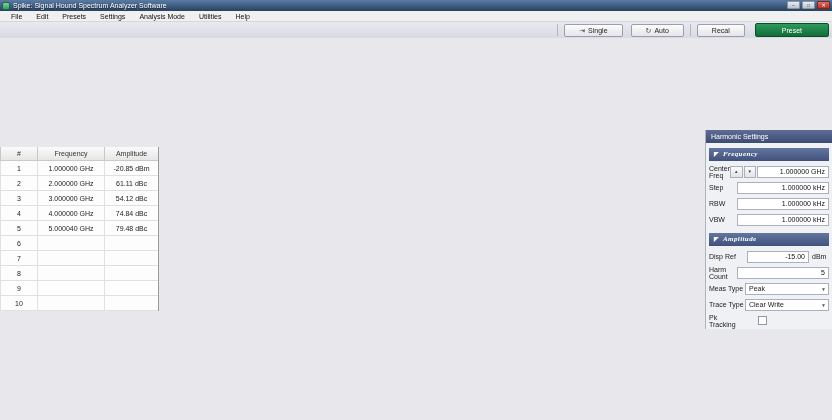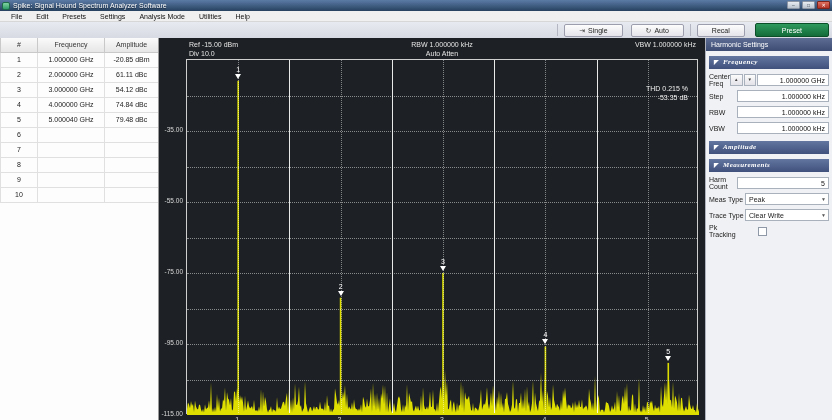--- a/index.html
+++ b/index.html
@@ -21,21 +21,21 @@
 
   
   .toolbar { height:16px; background:linear-gradient(#e8eaf1,#d8dae3); display:flex; align-items:center; padding:0 3px; }
   .tb-spacer { flex:1; }
   .tb-sep { width:1px; height:12px; background:#b4b6c2; margin:0 6px; }
   .tb-btn { height:13px; padding:0 14px; font-size:7px; color:#222; background:linear-gradient(#fdfdfd,#e4e4ea); border:1px solid #9c9eae; border-radius:2px; display:flex; align-items:center; gap:3px; line-height:11px; }
   .tb-btn .ic { font-size:7px; color:#444; }
   .tb-btn.preset { background:linear-gradient(#2f9a5d,#136c3a); border-color:#0b4f29; color:#fff; padding:0 26px; margin-left:10px; height:14px; }
 
   
-  .main { position:absolute; top:38px; left:0; right:0; bottom:0; display:flex; }
+  .main { position:absolute; top:38px; left:0; right:0; bottom:0; display:flex;align-items:center; }
 
   
   .sidebar { width:159px; background:#fdfdfd; border-right:1px solid #9a9a9a; overflow:hidden; }
   table.htable { border-collapse:collapse; width:158px; table-layout:fixed; }
   table.htable th { background:linear-gradient(#fafafa,#e6e6e6); border:1px solid #c9c9c9; border-top:none; font-size:7px; font-weight:normal; color:#333; height:14px; }
   table.htable td { border:1px solid #e0e0e0; font-size:7px; color:#222; height:15px; text-align:center; white-space:nowrap; }
   table.htable col.c0 { width:37px; } table.htable col.c1 { width:67px; } table.htable col.c2 { width:54px; }
 
   
   .plot { position:relative; width:546px; background:#1d2024; overflow:hidden; color:#e8e8e8; }
@@ -277,25 +277,26 @@
       </div>
       <div class="prow">
         <span class="lbl">VBW</span>
         <input class="pinput wide" value="1.000000 kHz" style="">
       </div>
 
       <div class="sec-hdr">
         <span class="tri">◤</span>
         <span>Amplitude</span>
       </div>
-
-      <div class="sec-hdr">
-        <span class="tri">◤</span>
-        <span>Measurements</span>
-      </div>
+      <div class="prow">
+        <span class="lbl">Disp Ref</span>
+        <input class="pinput med" value="-15.00" style="">
+        <span class="unit">dBm</span>
+      </div>
+
       <div class="prow">
         <span class="lbl">Harm Count</span>
         <input class="pinput wide" value="5" style="">
       </div>
       <div class="prow">
         <span class="lbl">Meas Type</span>
         <span class="pselect">
           <span>Peak</span>
           <span class="arr">▼</span>
         </span>

